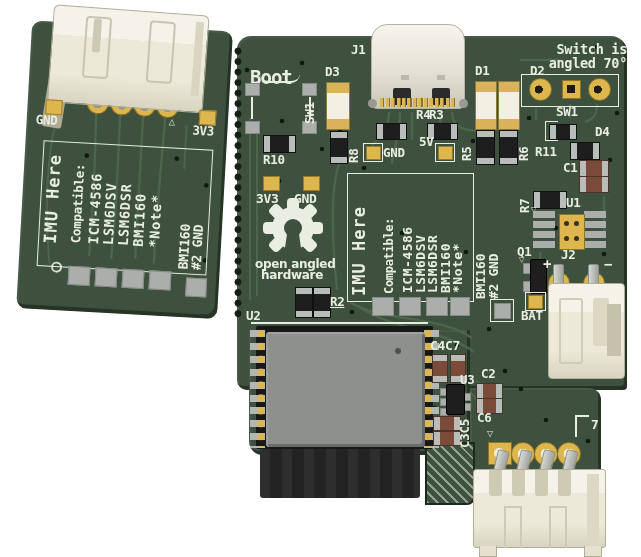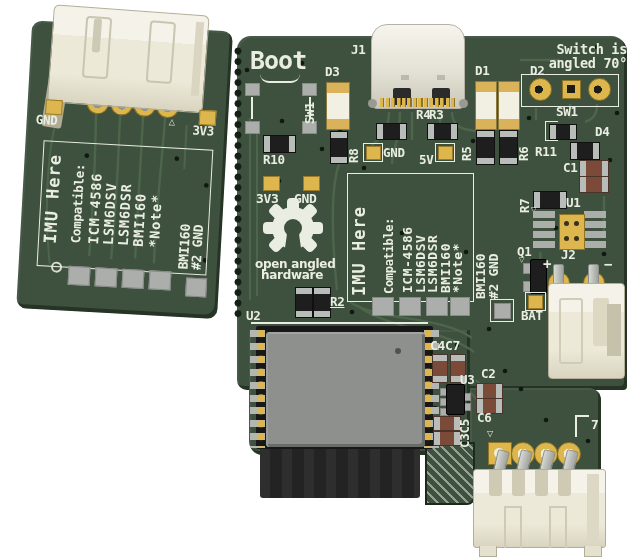--- a/index.html
+++ b/index.html
@@ -153,21 +153,21 @@
       <circle cx="466" cy="252" r="2.3"></circle>
         <circle cx="390" cy="262" r="2.3"></circle>
         <circle cx="505" cy="371" r="2.3"></circle>
       <circle cx="588" cy="441" r="2.3"></circle>
         <circle cx="340" cy="130" r="2.3"></circle>
         <circle cx="247" cy="70" r="2.3"></circle>
       <circle cx="610" cy="160" r="2.3"></circle>
     </g>
   </svg>
 
-  <span class="lbl" style="left:250px;top:48px;font-size:25px;letter-spacing:-1px;">Boot</span>
+  <span class="lbl" style="left:250px;top:68px;font-size:19px;letter-spacing:-1px;">Boot</span>
   <div class="abs" style="left:260px;top:72px;width:40px;height:9px;border-bottom:2px solid var(--silk,#eaeee2);border-radius:0 0 9px 9px;"></div>
   <div class="pad-g" style="left:245px;top:83px;width:13px;height:11px;"></div>
   <div class="pad-g" style="left:302px;top:83px;width:13px;height:11px;"></div>
   <div class="pad-g" style="left:245px;top:121px;width:13px;height:11px;"></div>
   <div class="pad-g" style="left:302px;top:121px;width:13px;height:11px;"></div>
   <div class="brkt" style="left:251px;top:97px;width:2px;height:22px;"></div>
   <div class="brkt" style="left:309px;top:97px;width:2px;height:22px;"></div>
   <span class="vlbl" style="left:304px;top:124px;">SW1</span>
 
   <span class="lbl" style="left:325px;top:66px;">D3</span>
@@ -193,21 +193,21 @@
   </div>
 
   <div class="res h" style="left:376px;top:123px;width:29px;height:15px;"></div>
   <span class="lbl" style="left:379px;top:109px;margin-left:37px;">R4</span>
   <div class="res h" style="left:427px;top:123px;width:29px;height:15px;"></div>
   <span class="lbl" style="left:429px;top:109px;">R3</span>
 
   <div class="wbox" style="left:363px;top:143px;width:18px;height:17px;"></div>
   <div class="pad-y" style="left:366px;top:146px;width:13px;height:12px;"></div>
   <span class="lbl" style="left:383px;top:147px;">GND</span>
-  <span class="lbl" style="left:419px;top:154px;">5V</span>
+  <span class="lbl" style="left:419px;top:136px;">5V</span>
   <div class="wbox" style="left:435px;top:143px;width:18px;height:17px;"></div>
   <div class="pad-y" style="left:438px;top:146px;width:13px;height:12px;"></div>
 
   <span class="lbl" style="left:475px;top:65px;">D1</span>
   <span class="lbl" style="left:499px;top:65px;margin-left:31px;">D2</span>
   <div class="led" style="left:475px;top:81px;width:20px;height:47px;"></div>
   <div class="led" style="left:498px;top:81px;width:20px;height:47px;"></div>
   <div class="res v" style="left:476px;top:130px;width:17px;height:33px;"></div>
   <div class="res v" style="left:499px;top:130px;width:17px;height:33px;"></div>
   <span class="vlbl" style="left:461px;top:161px;">R5</span>

